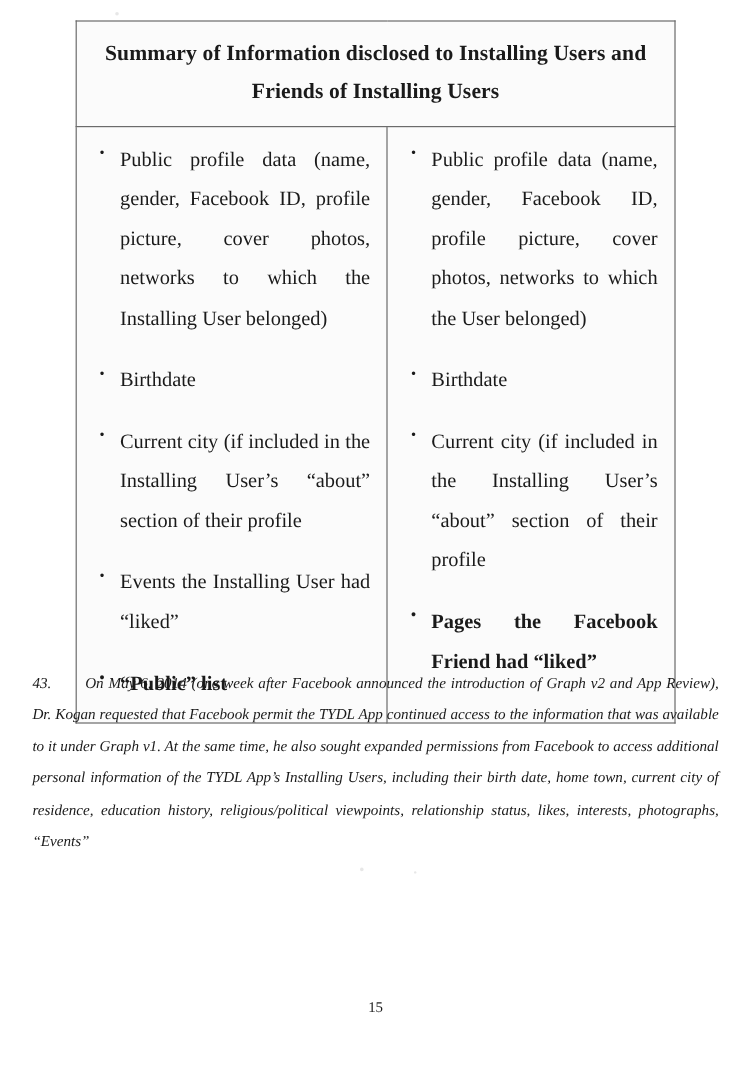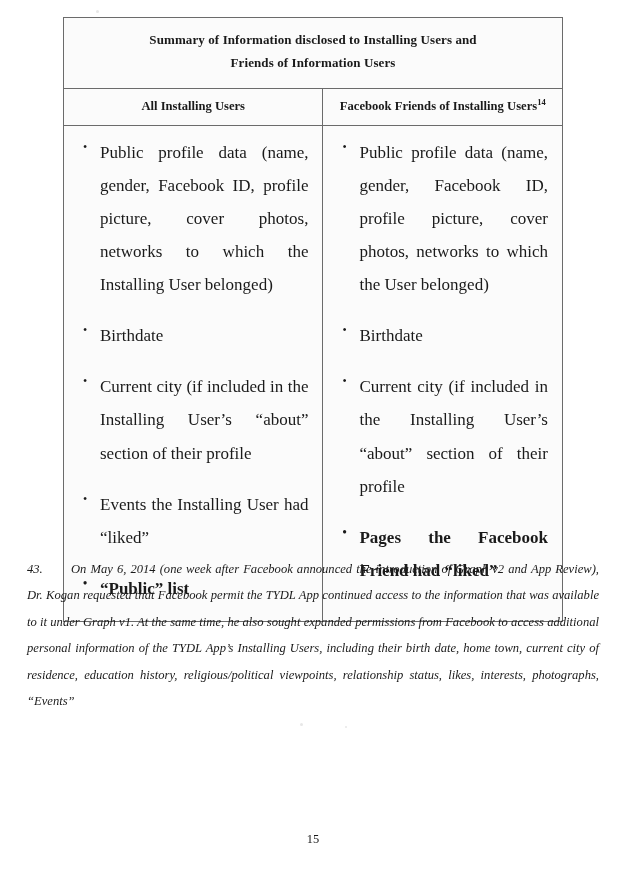--- a/index.html
+++ b/index.html
@@ -40,21 +40,21 @@
     vertical-align: top;
     background: #fbfbfb;
   }
   td.title-cell {
     text-align: center;
     padding: 11px 14px 13px 14px;
     background: #f2f2f2;
   }
   .title-line {
     font-weight: bold;
-    font-size: 13px;
+    font-size: 18px;
     line-height: 1.75;
     letter-spacing: 0.1px;
   }
   td.header-cell {
     text-align: center;
     padding: 10px 8px 11px 8px;
     font-weight: bold;
     font-size: 12.6px;
     background: #f7f7f7;
   }
@@ -145,29 +145,21 @@
   <div class="table-wrap">
     <table class="summary">
       <colgroup>
         <col class="col-left">
         <col class="col-right">
       </colgroup>
       <tbody>
         <tr>
           <td class="title-cell" colspan="2">
             <div class="title-line">Summary of Information disclosed to Installing Users and</div>
-            <div class="title-line">Friends of Information Users</div>
-          </td>
-        </tr>
-        <tr>
-          <td class="header-cell">
-            <span>All Installing Users</span>
-          </td>
-          <td class="header-cell">
-            <span>Facebook Friends of Installing Users</span><sup>14</sup>
+            <div class="title-line">Friends of Installing Users</div>
           </td>
         </tr>
         <tr>
           <td class="body-cell">
             <ul class="bullets">
               <li>Public profile data (name, gender, Facebook ID, profile picture, cover photos, networks to which the Installing User belonged)</li>
               <li>Birthdate</li>
               <li>Current city (if included in the Installing User’s “about” section of their profile</li>
               <li>Events the Installing User had “liked”</li>
               <li>“Public” list</li>

